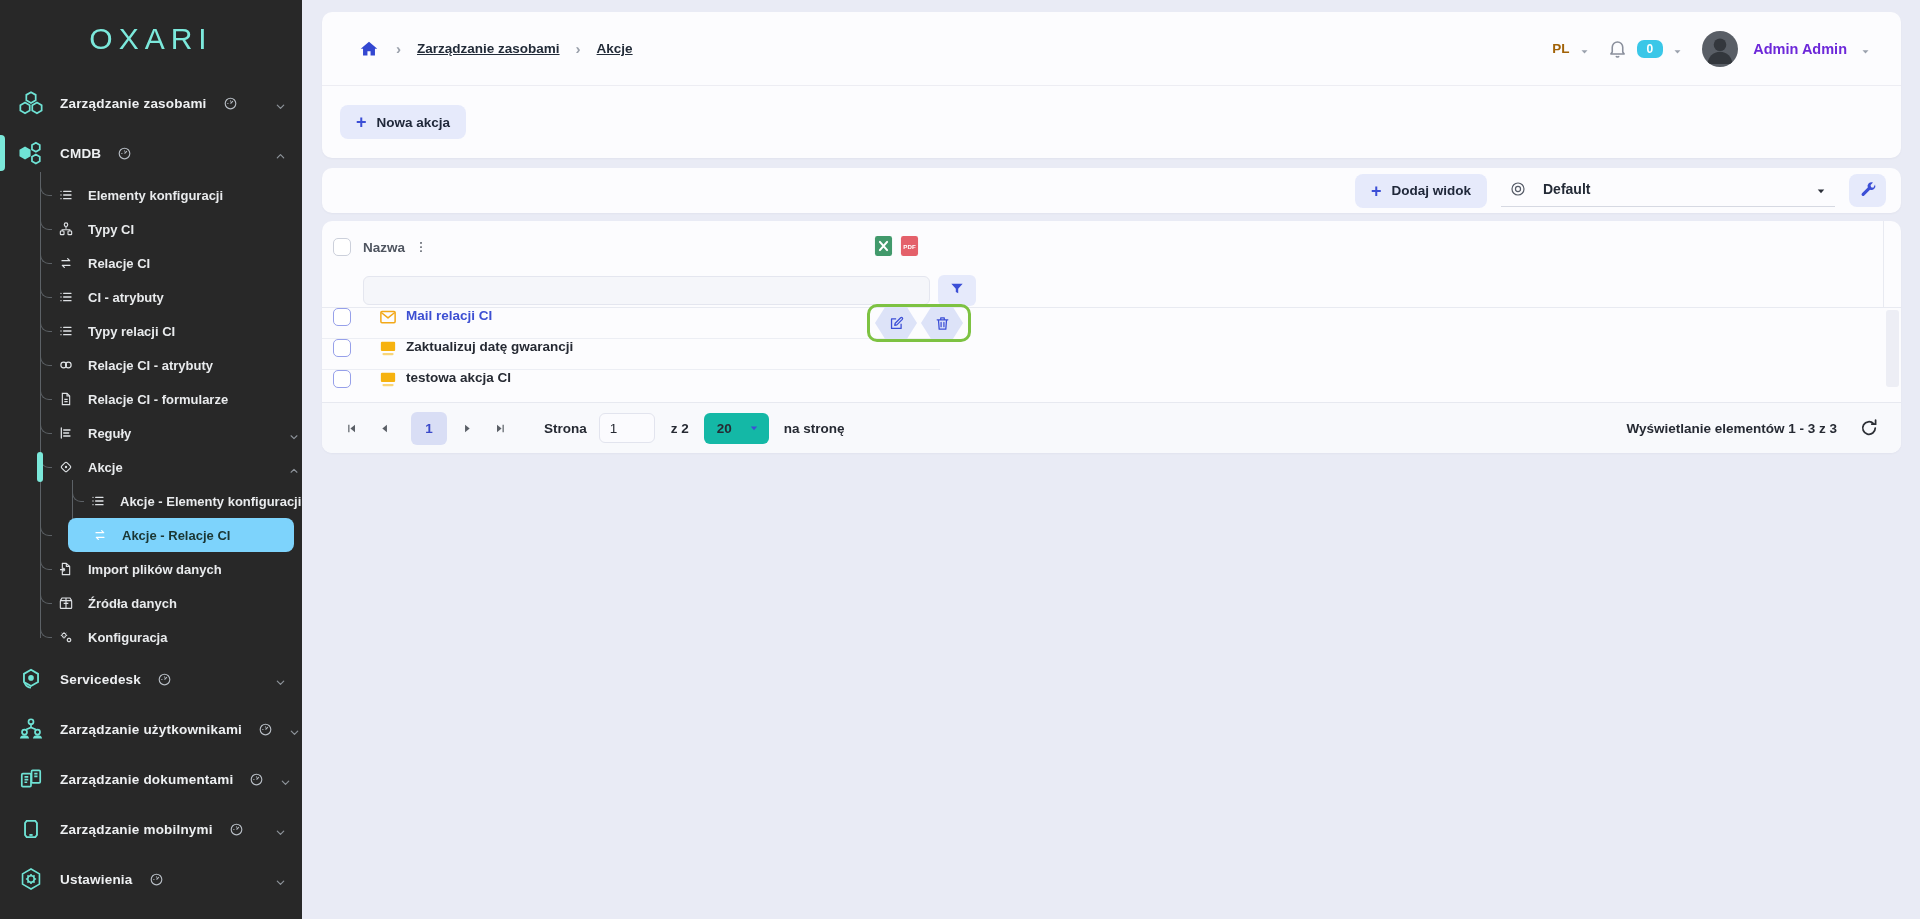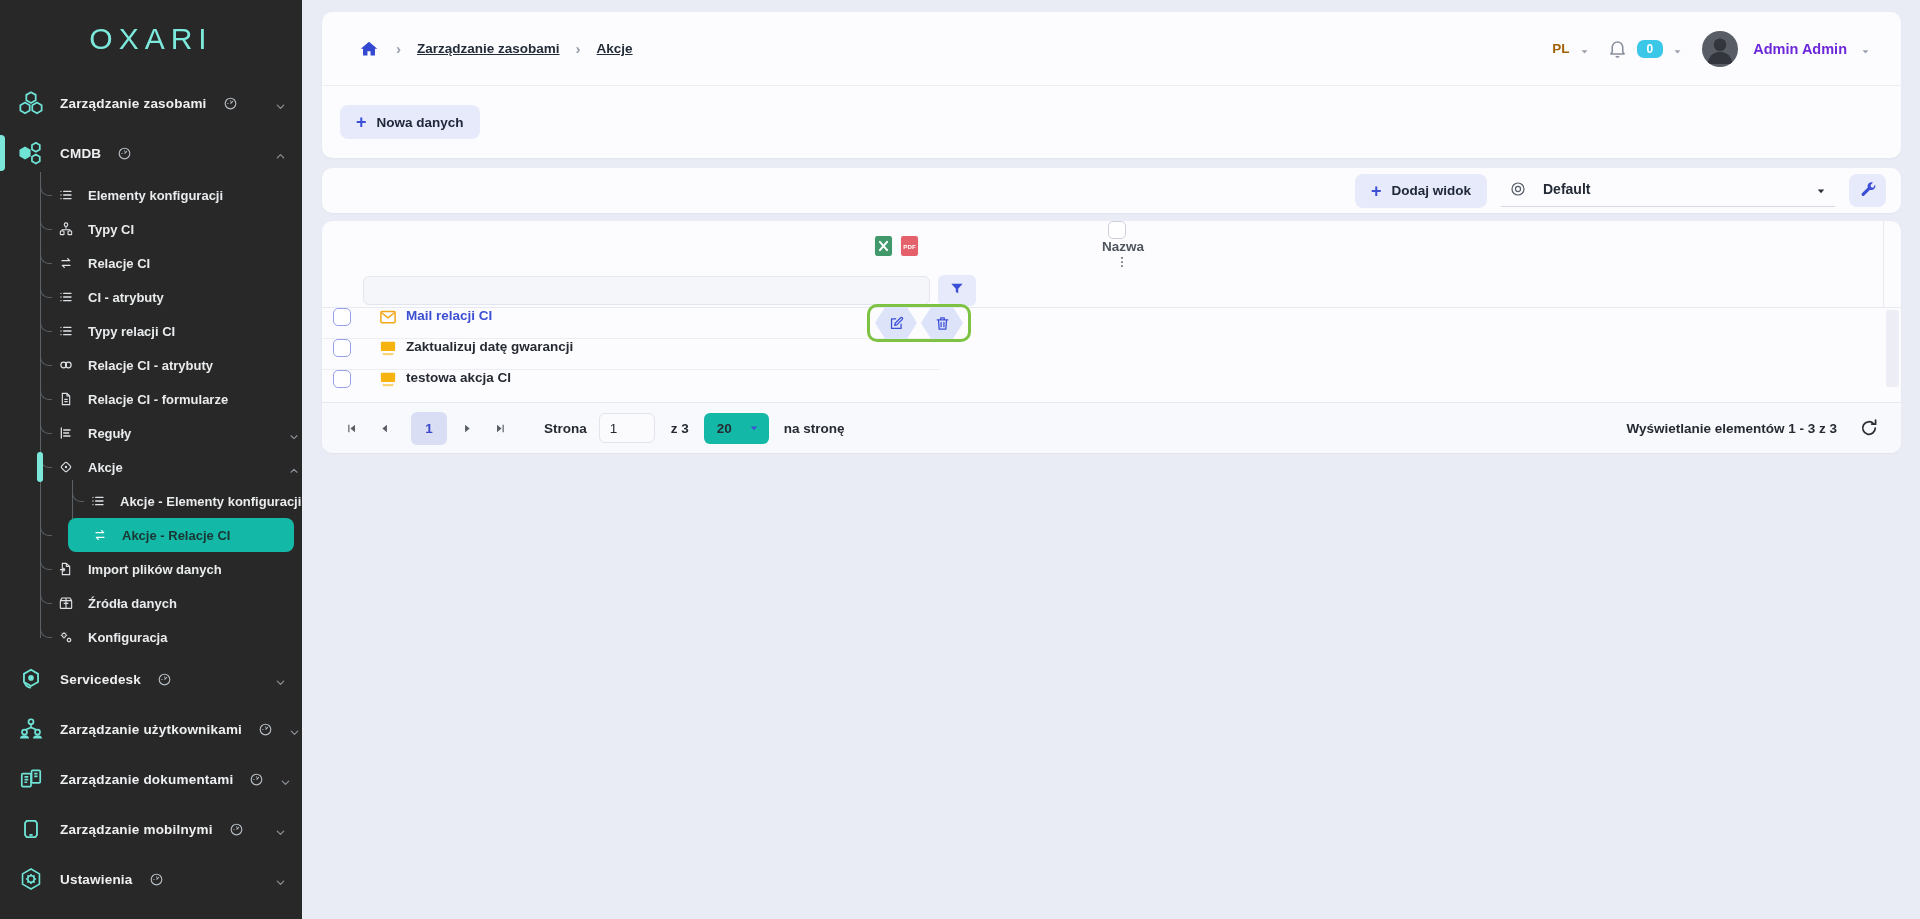--- a/index.html
+++ b/index.html
@@ -28,21 +28,21 @@
                     border-bottom-left-radius:9px; }
   .sb-sub .sico { width:16px; height:16px; color:#dfe2e5; flex:none; }
   .sb-sub .lbl { color:#e9ebed; font-size:13px; font-weight:700; white-space:nowrap; }
   .sb-sub .chev { margin-right:2px; }
   .accent-dot { position:absolute; left:37px; top:2px; width:6px; height:30px;
                 border-radius:4px; background:#7be8da; z-index:2; }
   .tree2 { position:relative; }
   .tree2::before { content:""; position:absolute; left:72px; top:-4px; bottom:16px; width:1px; background:#5c6166; }
   .sb-sub2 { padding-left:90px; }
   .sb-sub2::before { left:72px; }
-  .sb-sub2.active { margin:0 8px 0 68px; padding:0 0 0 24px; background:#14b8a6; border-radius:8px;text-align:center; }
+  .sb-sub2.active { margin:0 8px 0 68px; padding:0 0 0 24px; background:#7dd3fc; border-radius:8px;text-align:center; }
   .sb-sub2.active::before { left:-28px; }
   .sb-sub2.active .lbl { color:#1a3633; }
   .sb-sub2.active .sico { color:#ffffff; }
 
   
   .main { flex:1; padding:12px 19px 0 20px; }
   .card { background:#fcfcfe; border-radius:10px; box-shadow:0 1px 2px rgba(40,45,80,.04); }
 
   .bc-top { height:74px; display:flex; align-items:center; padding:0 30px 0 36px; border-bottom:1px solid #ededf3; }
   .bc { display:flex; align-items:center; gap:16px; }
@@ -70,21 +70,21 @@
   .view-select { display:flex; align-items:center; gap:16px; width:334px; height:32px;
                  border-bottom:1px solid #d6d9e2; padding:0 8px 2px 8px; cursor:pointer; }
   .view-select .eye { width:18px; height:18px; color:#565c68; }
   .view-select .val { font-size:14px; color:#232a36; font-weight:600; }
   .view-select .car { margin-left:auto; width:12px; height:12px; color:#2b2f38; }
   .iconbtn { width:37px; height:33px; background:#e6eafb; border:none; border-radius:8px;
              display:flex; align-items:center; justify-content:center; color:#3c4fd6; cursor:pointer; }
   .iconbtn svg { width:18px; height:18px; }
 
   .grid-card { margin-top:8px; height:232px; position:relative; }
-  .g-head { height:52px; display:flex; align-items:center; padding-left:11px; position:relative;flex-direction:column; }
+  .g-head { height:52px; display:flex; align-items:center; padding-left:11px; position:relative; }
   .cb { width:18px; height:18px; border:1.5px solid #ccd0db; border-radius:5px; background:#fff;
         flex:none; cursor:pointer; }
   .cb.blue { border-color:#96a0ea; }
   .col-label { margin-left:12px; font-size:13.5px; color:#4f5560; font-weight:600; }
   .dots { margin-left:9px; width:14px; height:16px; color:#3f454f; cursor:pointer; }
   .exports { position:absolute; left:552px; top:14px; display:flex; gap:7px; }
   .exports svg { width:19px; height:22px; cursor:pointer; }
   .g-filter { height:34px; display:flex; align-items:center; padding-left:41px; }
   .f-input { width:567px; height:29px; background:#f5f6fa; border:1px solid #e4e6ef;
              border-radius:6px; font:inherit; padding:0 10px; color:#262a33; }
@@ -515,21 +515,21 @@
               </svg></span>
           <span class="uname">Admin Admin</span>
           <span class="caret-g"><svg width="11" height="11">
                 <use href="#i-caret"></use>
               </svg></span>
         </div>
       </div>
       <div class="btn-row">
         <button class="btn">
           <span class="plus">+</span>
-          <span>Nowa danych</span>
+          <span>Nowa akcja</span>
         </button>
       </div>
     </section>
 
     <section class="card toolbar">
       <button class="btn">
         <span class="plus">+</span>
         <span>Dodaj widok</span>
       </button>
       <div class="view-select">
@@ -630,21 +630,21 @@
               <use href="#i-pg-next"></use>
             </svg>
           </span>
         <span class="pg-ic">
             <svg width="13" height="13">
               <use href="#i-pg-last"></use>
             </svg>
           </span>
         <span class="pg-label">Strona</span>
         <input class="pg-input" type="text" value="1" style="">
-        <span class="pg-of">z 3</span>
+        <span class="pg-of">z 2</span>
         <span class="pg-size">
           <span>20</span>
           <span class="car"><svg width="12" height="12">
                 <use href="#i-caret"></use>
               </svg></span>
         </span>
         <span class="pg-per">na stronę</span>
         <span class="summary">
           <span>Wyświetlanie elementów 1 - 3 z 3</span>
           <span class="refresh"><svg width="20" height="20">

